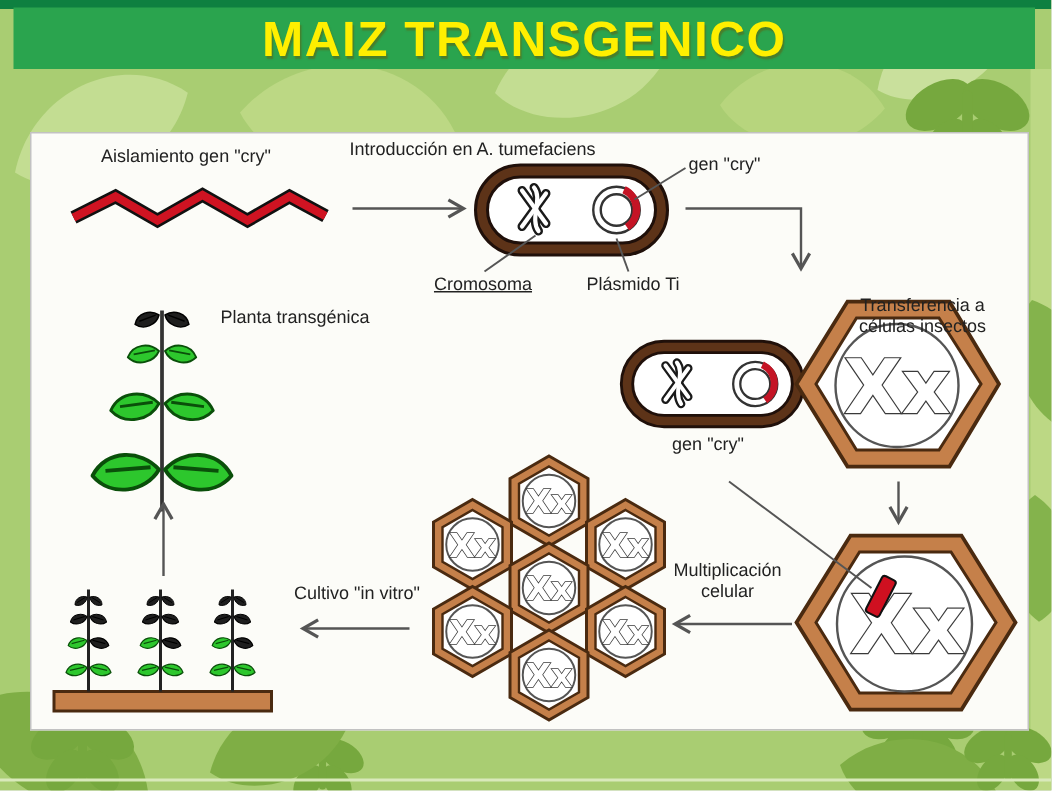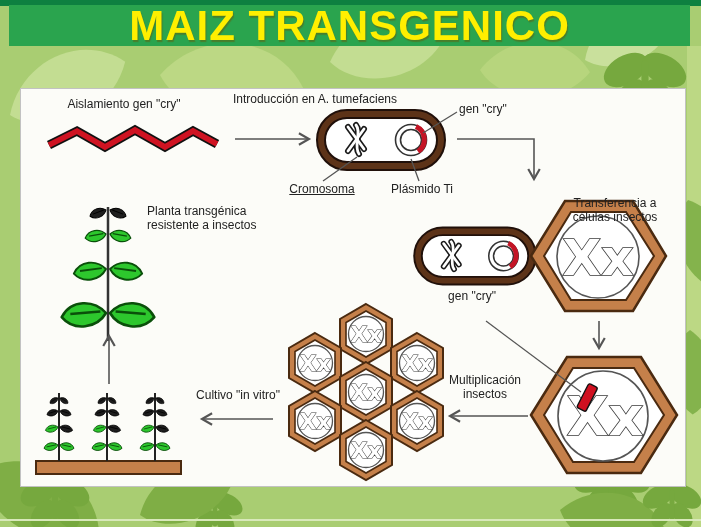--- a/index.html
+++ b/index.html
@@ -2,21 +2,21 @@
 <html><head>
 <meta charset="utf-8">
 <style>
   html,body{margin:0;padding:0;background:#e8e8e8;}
   .stage{position:relative;width:701px;height:527px;overflow:hidden;
          background:#a9cd72;font-family:"Liberation Sans",sans-serif;}
   .bg{position:absolute;left:0;top:0;}
   .topstrip{position:absolute;top:0;left:0;right:0;height:6px;background:#0e8040;}
   .titlebar{position:absolute;top:5px;left:9px;right:11px;height:41px;background:#2aa44e;
             display:flex;align-items:center;justify-content:center;}
-  .titlebar span{font-weight:bold;font-size:42px;color:#ffef00;letter-spacing:1px;
+  .titlebar span{font-weight:bold;font-size:33px;color:#ffef00;letter-spacing:1px;
                  text-shadow:1px 2px 1px rgba(110,80,0,.45);}
   .panel{position:absolute;left:20px;top:88px;width:664px;height:397px;
          background:#fcfcf8;border:1px solid #c2c2c2;}
   .art{position:absolute;left:0;top:0;}
   .lbl{position:absolute;font-size:12px;line-height:1.2;color:#222;
        text-align:center;white-space:nowrap;}
   .lbl.left{text-align:left;}
   .xx{font-family:"DejaVu Sans",sans-serif;font-weight:bold;fill:#ffffff;
       stroke:#3a3a3a;paint-order:stroke;}
   .gleaf{fill:#2dc72d;stroke:#0a4f0a;stroke-width:2;}
@@ -200,26 +200,25 @@
     </div>
     <div class="lbl" style="left:358px;top:93px;width:86px;">
       <div>Plásmido Ti</div>
     </div>
     <div class="lbl" style="left:526px;top:59px;width:136px;margin-top:48px;">
       <div>Transferencia a</div>
       <div>células insectos</div>
     </div>
     <div class="lbl left" style="left:126px;top:115px;">
       <div>Planta transgénica</div>
-      <div>resistente a insectos</div>
     </div>
     <div class="lbl" style="left:398px;top:200px;width:106px;">
       <div>gen "cry"</div>
     </div>
     <div class="lbl" style="left:421px;top:284px;width:86px;">
       <div>Multiplicación</div>
-      <div>insectos</div>
+      <div>celular</div>
     </div>
     <div class="lbl" style="left:162px;top:299px;width:110px;">
       <div>Cultivo "in vitro"</div>
     </div>
   </div>
 </div>
 
 </body></html>

